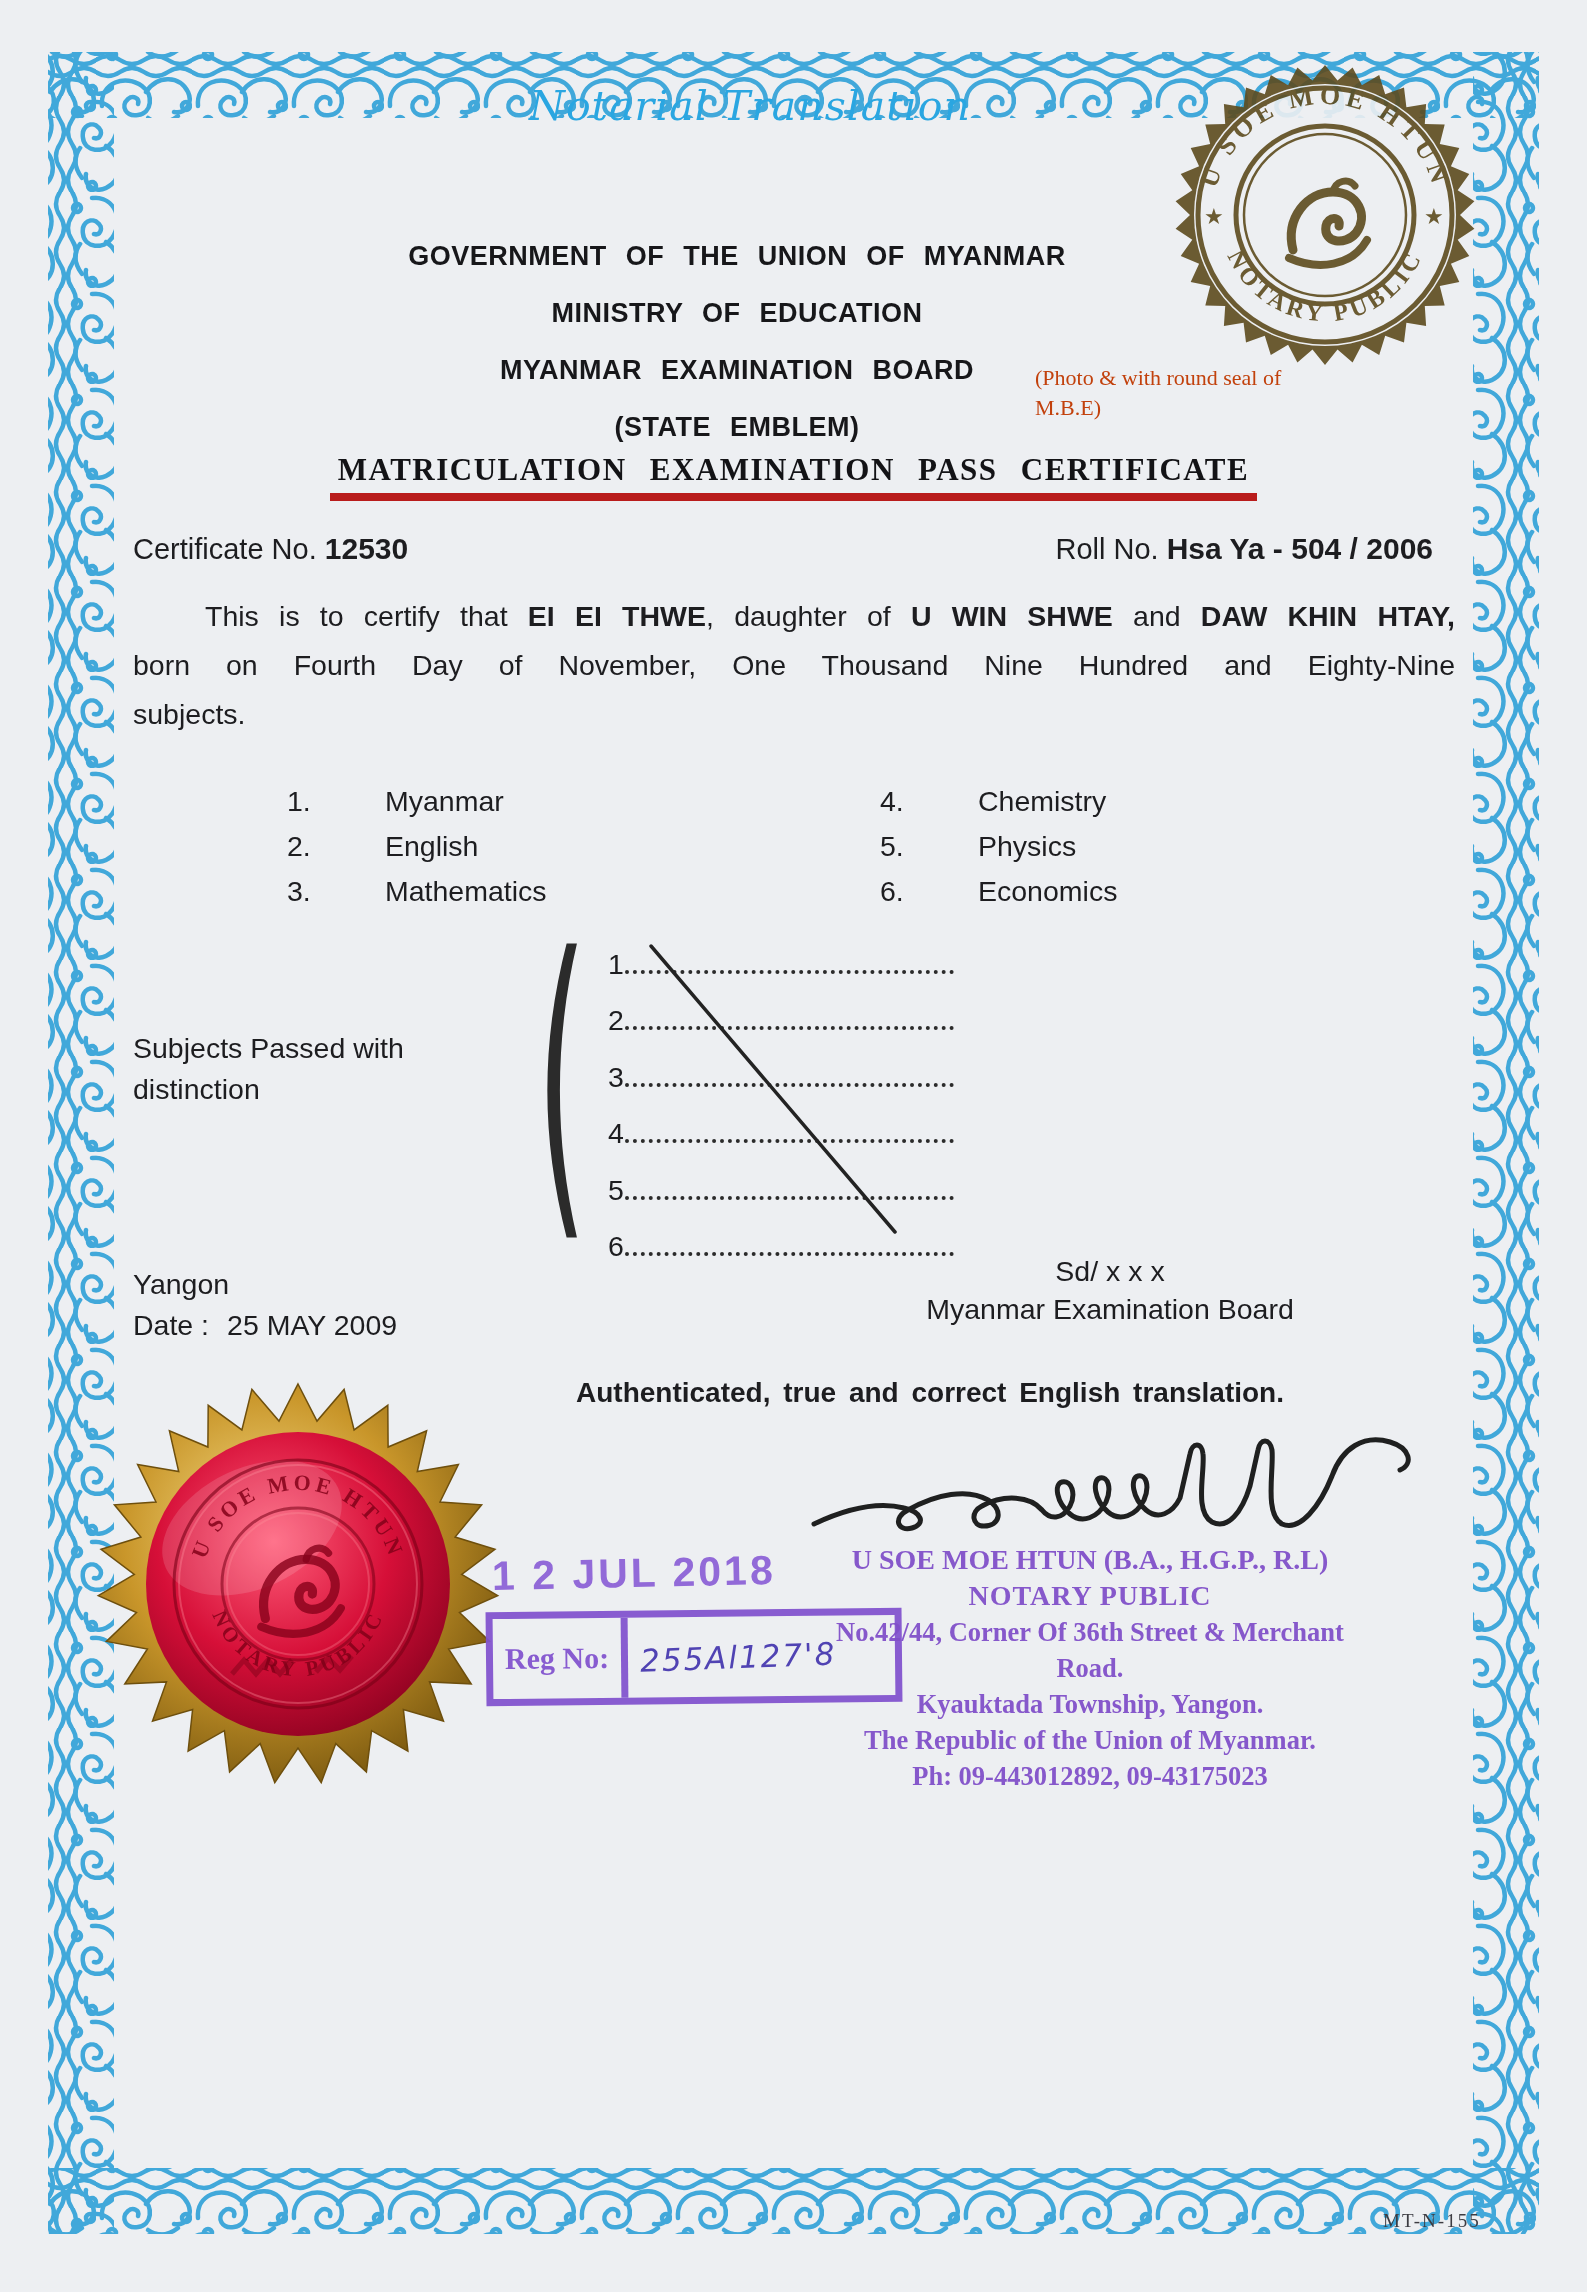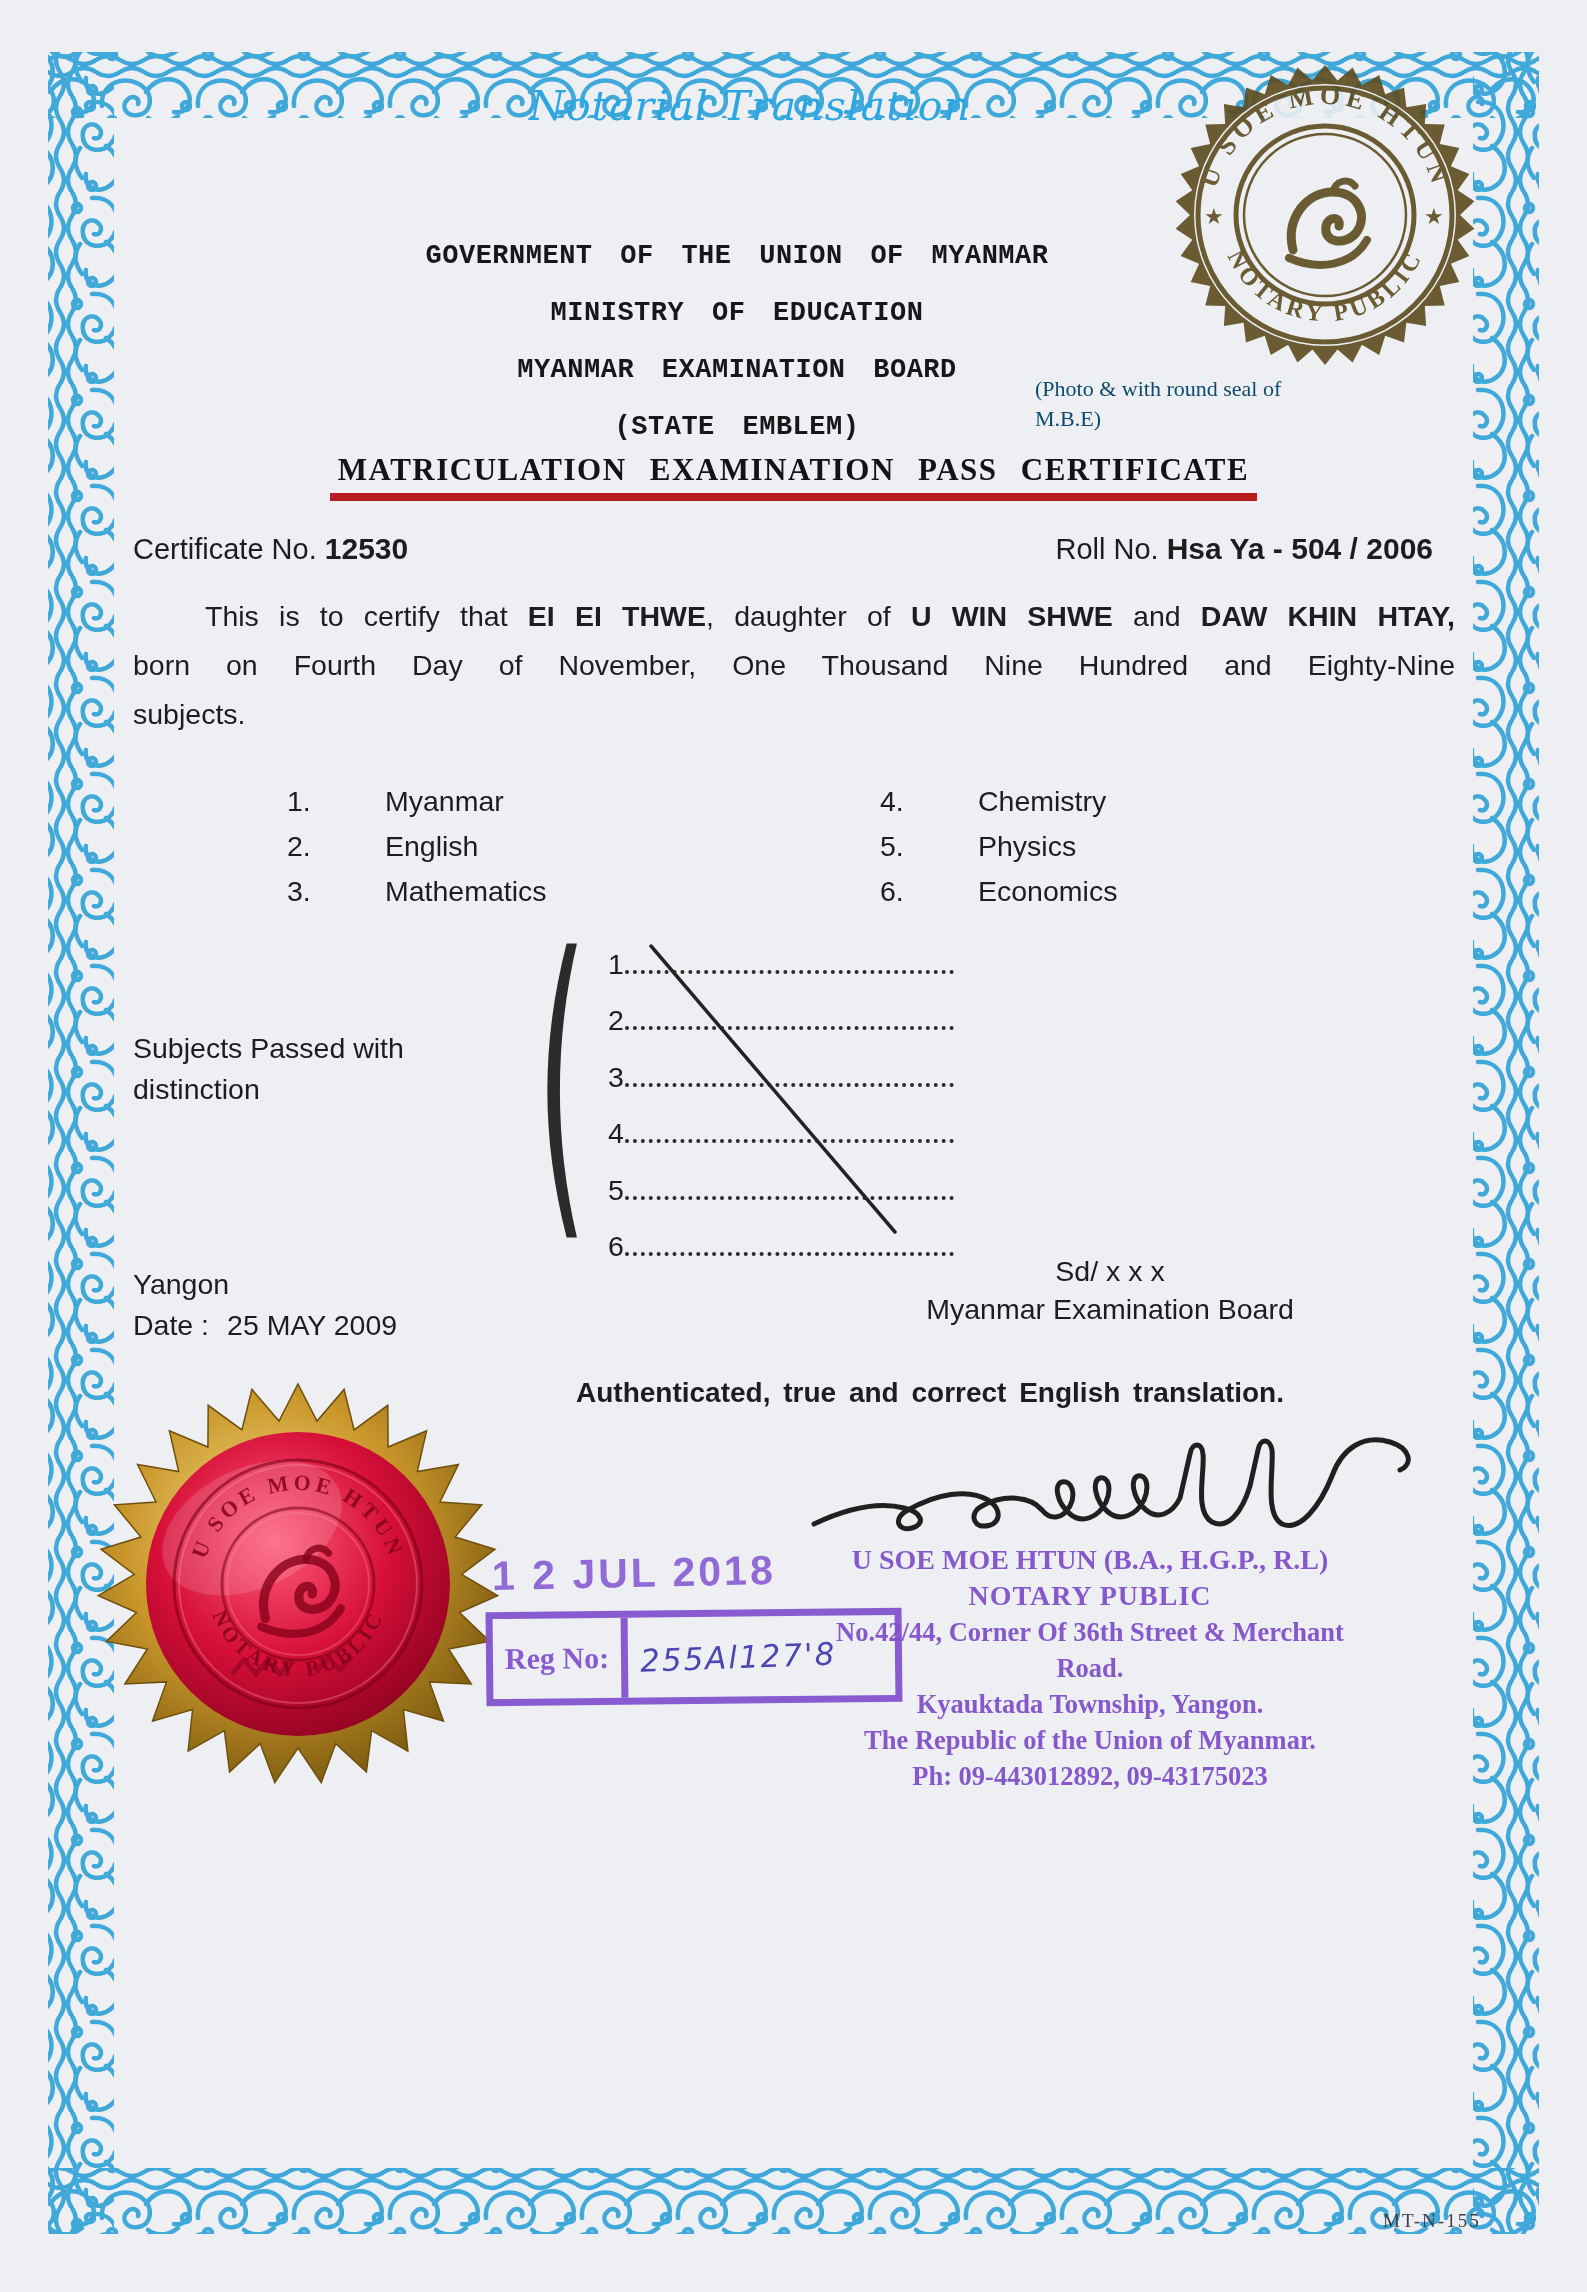--- a/index.html
+++ b/index.html
@@ -4,23 +4,23 @@
 <style>
   html,body{margin:0;padding:0;background:#d8dadd;}
   .page{position:relative;width:1587px;height:2292px;background:#edeff2;overflow:hidden;
         font-family:"Liberation Sans","DejaVu Sans",sans-serif;color:#1d1d20;}
   .abs{position:absolute;}
 
   
   .notarial{left:450px;top:84px;width:600px;text-align:center;
             font:italic 41px/1.1 "DejaVu Serif",serif;color:#2aa6e1;letter-spacing:1px;}
   .gov-block{left:112px;top:228px;width:1250px;text-align:center;
-             font-family:Liberation Mono, monospace;font-weight:bold;color:#17171a;}
+             font-family:Liberation Sans, sans-serif;font-weight:bold;color:#17171a;}
   .gov-line{font-size:27px;line-height:57px;word-spacing:11px;letter-spacing:.5px;}
-  .photo-note{left:1035px;top:374px;width:310px;font:22px/30px "Liberation Serif",serif;color:#0c4a6e;}
+  .photo-note{left:1035px;top:363px;width:310px;font:22px/30px "Liberation Serif",serif;color:#c2410c;}
 
   .main-title-wrap{left:100px;top:452px;width:1387px;text-align:center;}
   .main-title{display:inline-block;font-family:"Liberation Serif",serif;font-weight:bold;font-size:31px;
               letter-spacing:1.5px;word-spacing:14px;color:#131316;
               border-bottom:8px solid #b91c1c;padding:0 8px 5px;}
 
   .cert-row{left:133px;top:532px;width:1300px;display:flex;justify-content:space-between;font-size:29px;}
   .bold{font-weight:bold;text-align:right;}
 
   .para{left:133px;top:592px;width:1322px;font-size:28.5px;line-height:49px;}

